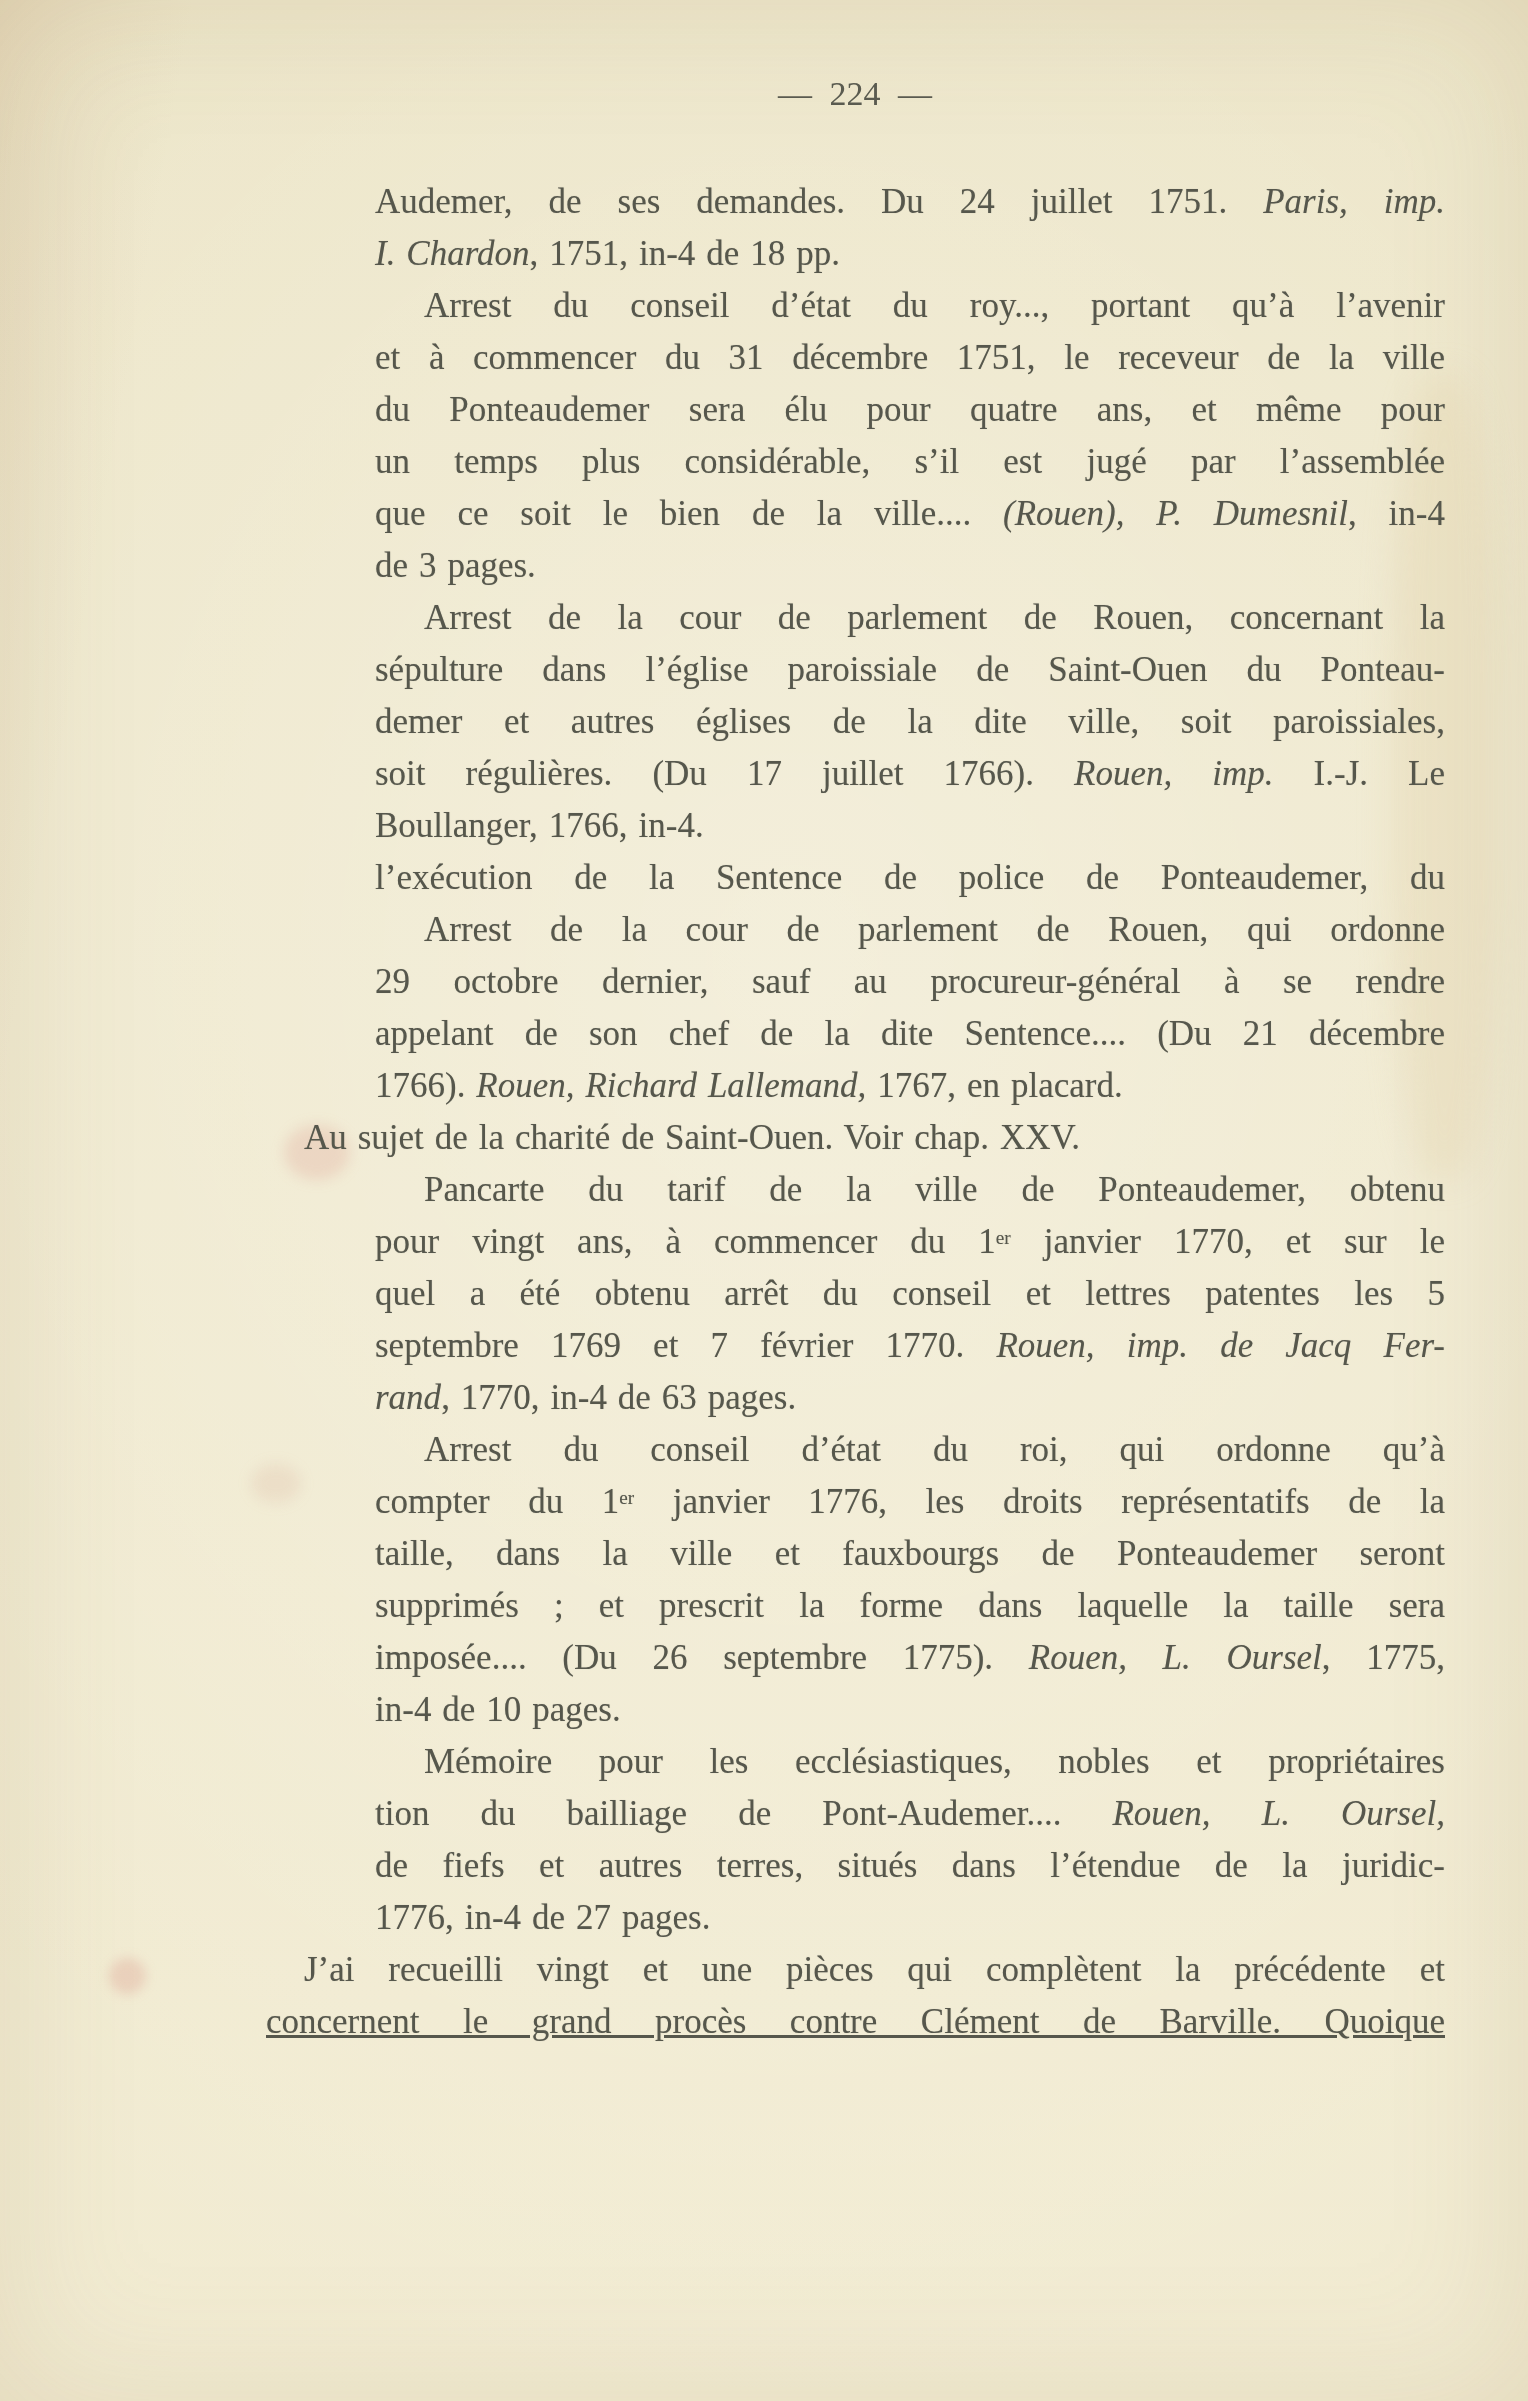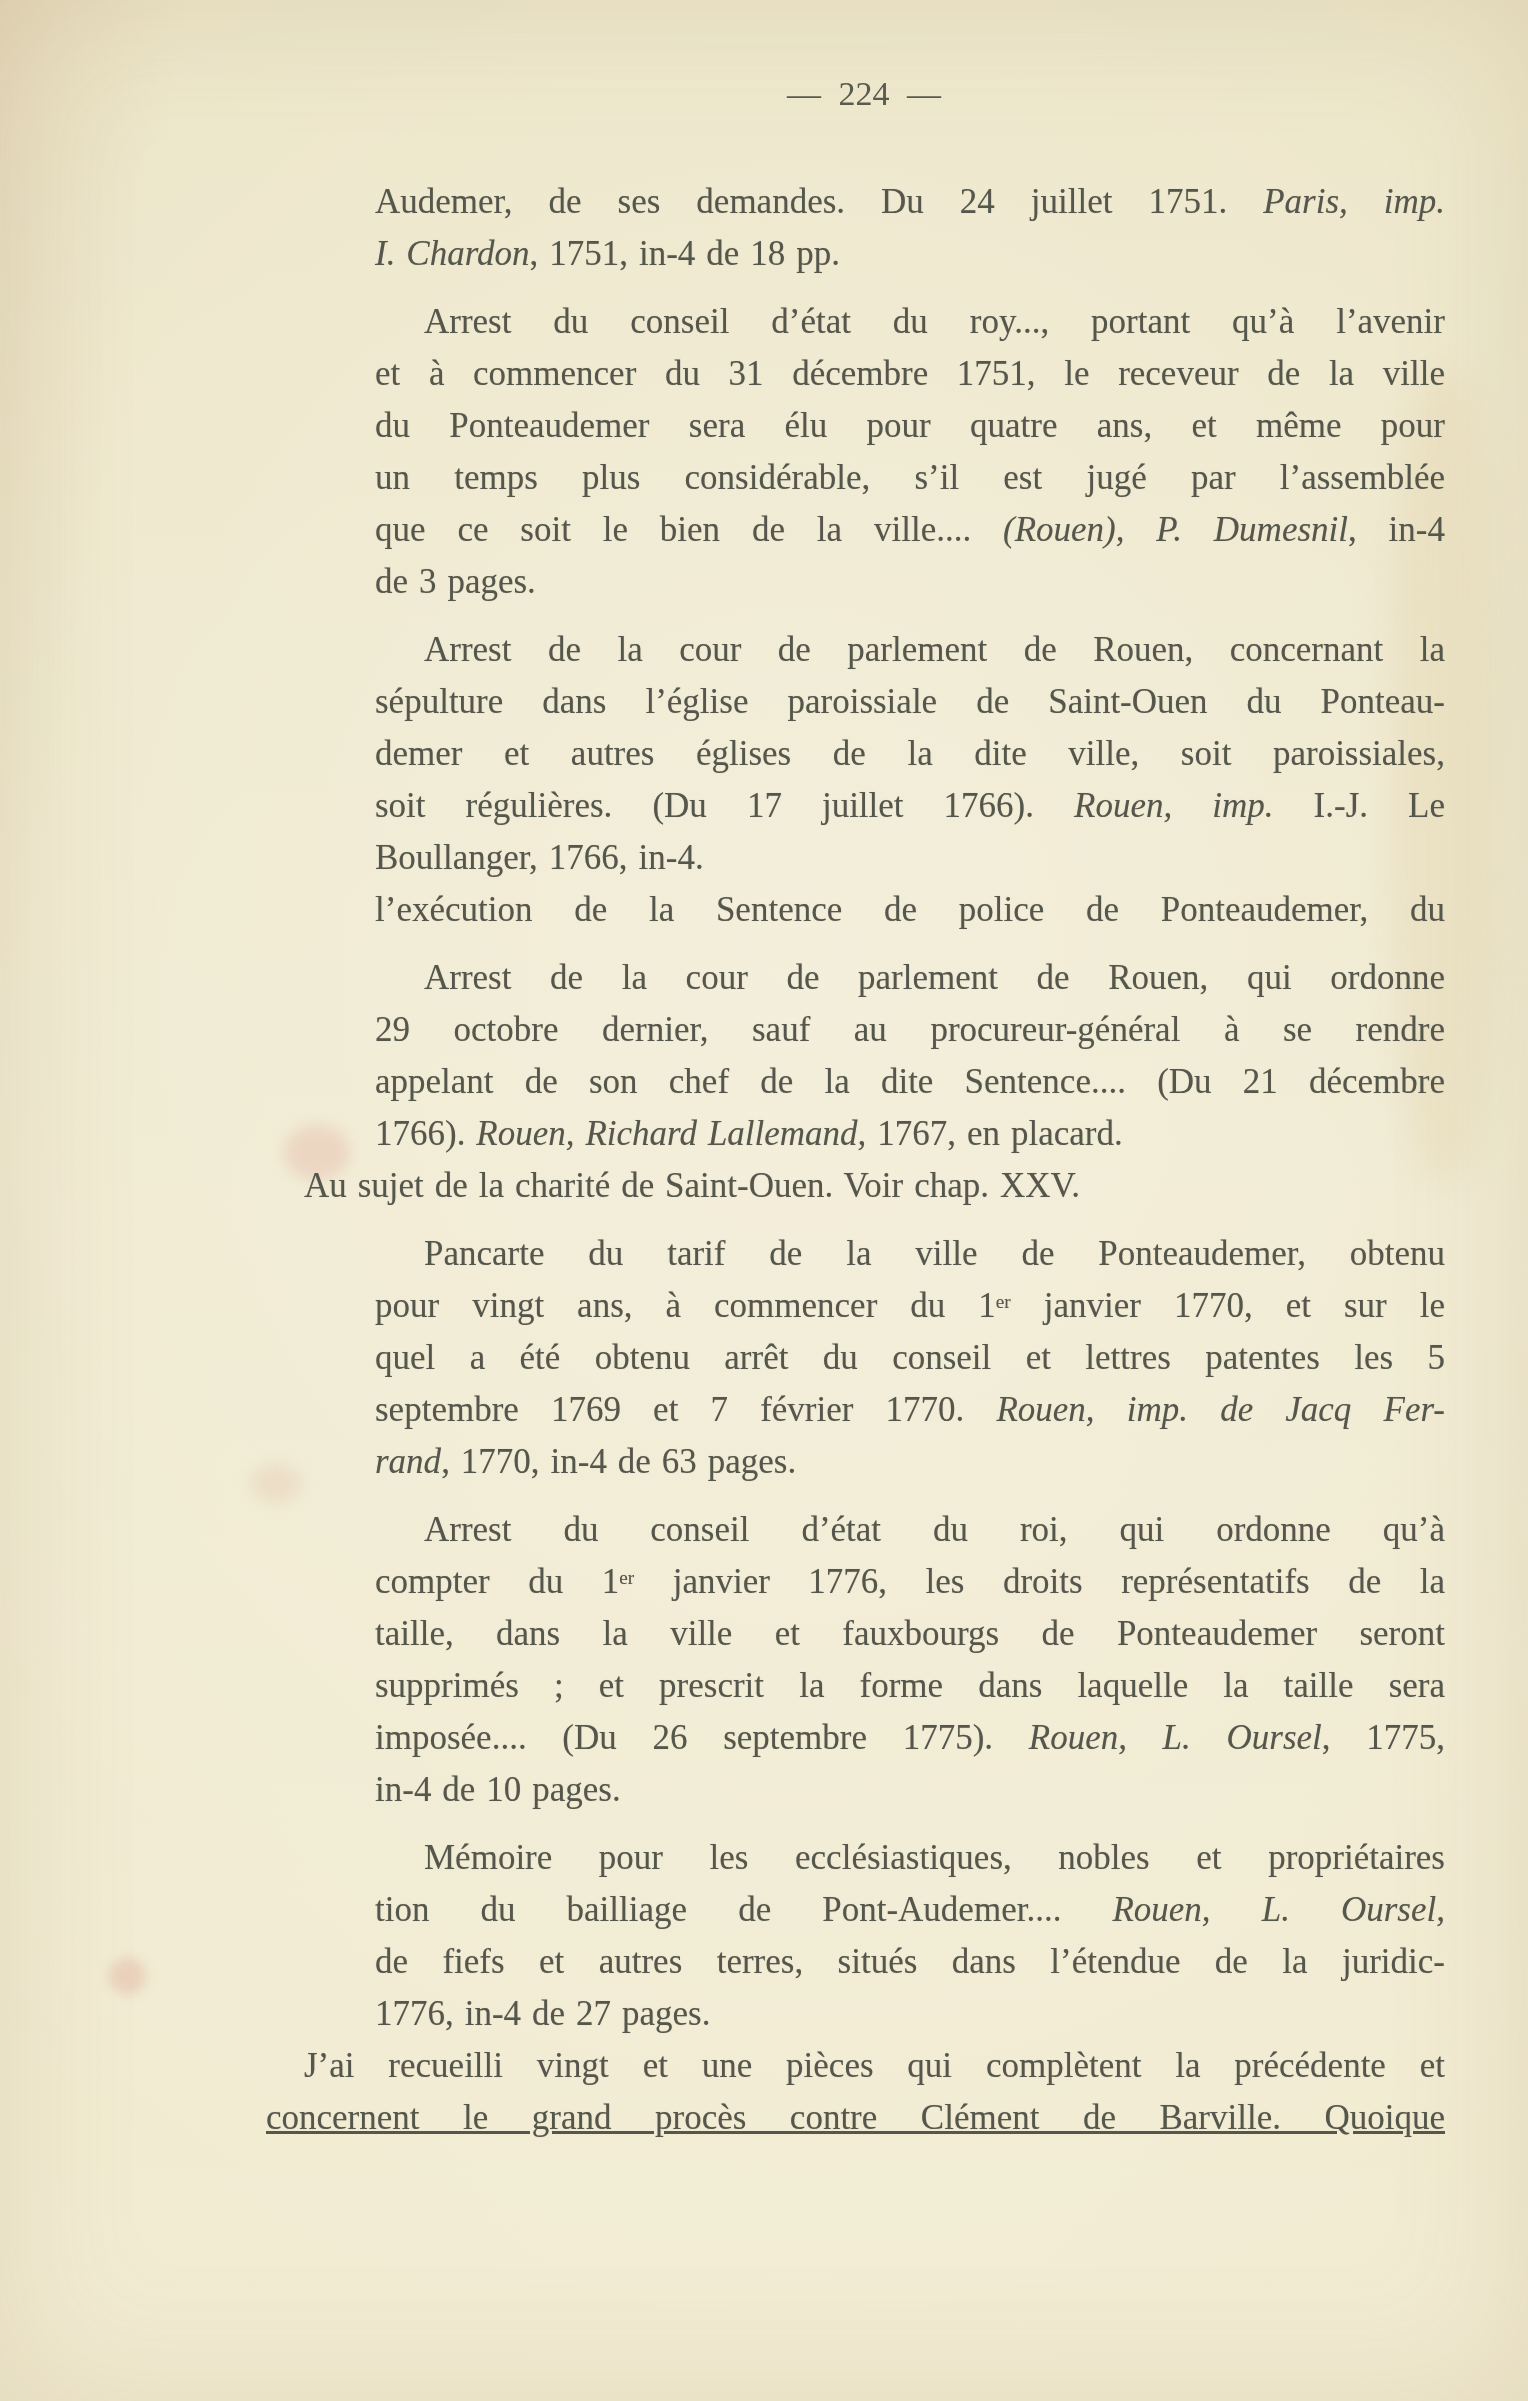--- a/index.html
+++ b/index.html
@@ -17,21 +17,21 @@
       radial-gradient(ellipse 130% 95% at 52% 40%, rgba(255,255,255,0.30), rgba(255,255,255,0) 65%),
       linear-gradient(100deg, rgba(196,158,122,0.16) 0%, rgba(196,158,122,0) 10%),
       linear-gradient(0deg, #f2ecd3 0%, #ece5c7 100%);
     box-shadow: inset 0 0 143px rgba(148,120,70,0.16);
     font-family: "Liberation Serif", serif;
     color: #56574c;
   }
   .page-number {
     position: absolute;
     top: 75px;
-    left: 329px;
+    left: 320px;
     width: 1070px;
     text-align: center;
     font-size: 34px;
     word-spacing: 9px;
     color: #5a5b50;
   }
   .text-block {
     position: absolute;
     top: 176px;
     left: 375px;
@@ -48,21 +48,21 @@
   .line.justify {
     white-space: normal;
     text-align: justify;
     text-align-last: justify;
   }
   .line.left {
     white-space: normal;
     text-align: right;
     text-align-last: left;
   }
-  .line.entry-first { text-indent: 49px; margin-top: 16px; }
+  .line.entry-first { text-indent: 49px; }
   .line.hanging { margin-left: -71px; width: calc(100% + 71px); }
   .line.hanging-deep { margin-left: -109px; width: calc(100% + 109px); text-decoration: underline; }
   .line i { font-style: italic; }
   .line sup {
     font-size: 55%;
     vertical-align: baseline;
     position: relative;
     top: -0.45em;
   }
   .stain {

